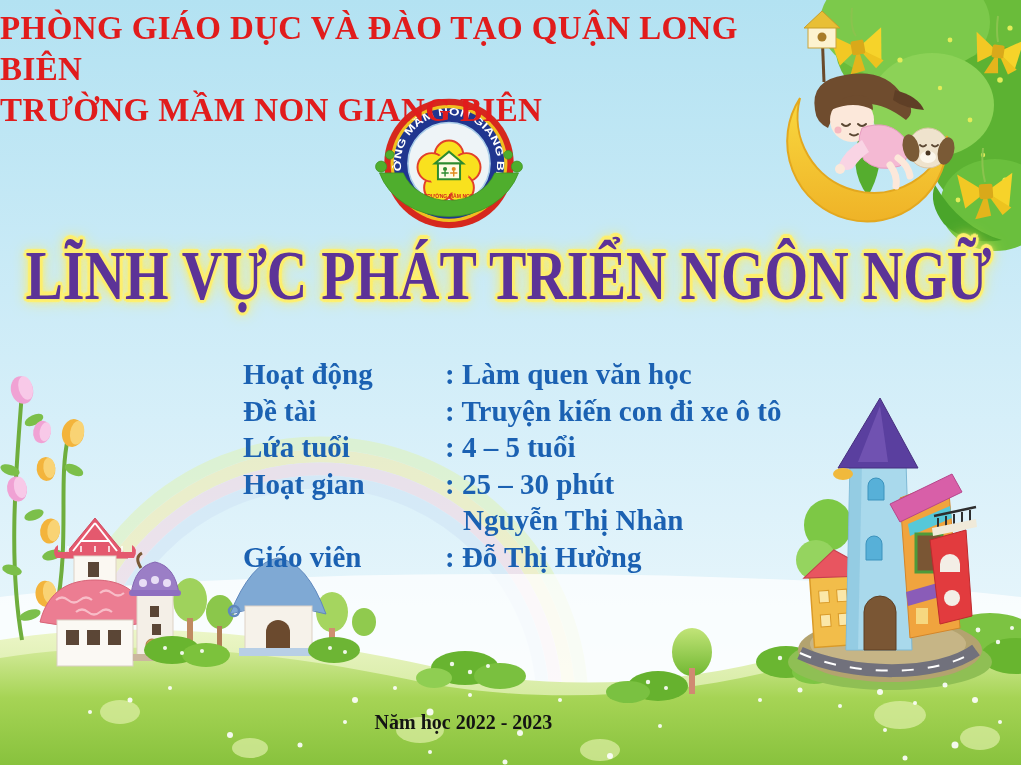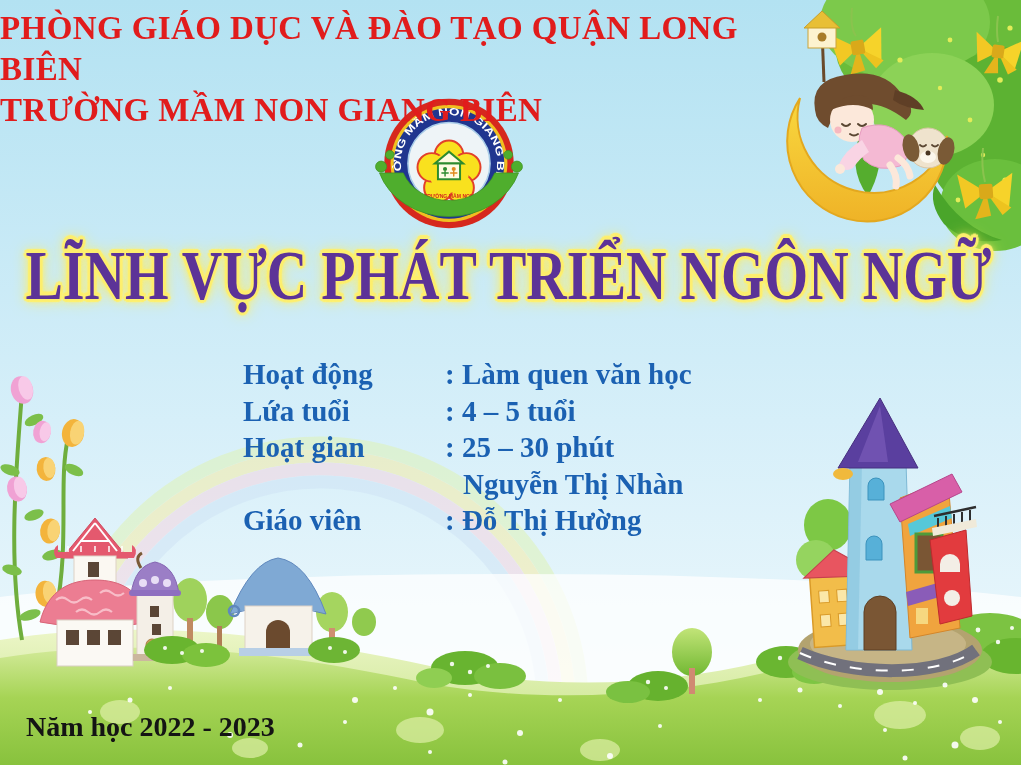--- a/index.html
+++ b/index.html
@@ -27,22 +27,22 @@
   }
   .info{
     position:absolute;left:243px;top:356px;z-index:3;
     color:#1b61b2;font-weight:bold;font-size:29px;line-height:36.5px;
   }
   .info .row{display:flex;}
   .info .label{width:202px;flex:none;}
   .info .value{white-space:nowrap;}
   .info .row.teacher2 .value{padding-left:18px;}
   .footer{
-    position:absolute;left:0;top:711px;width:901px;z-index:3;text-align:left;text-indent:26px;
-    color:#141414;font-weight:bold;font-size:28px;
+    position:absolute;left:0;top:711px;width:901px;z-index:3;text-align:center;text-indent:26px;
+    color:#141414;font-weight:bold;font-size:20px;
   }
 </style>
 </head>
 <body>
 
 <div class="stage">
 
   <svg id="bg" width="1021" height="765" viewBox="0 0 1021 765">
     <defs>
       <linearGradient id="skyG" x1="0" y1="0" x2="0" y2="1">
@@ -444,20 +444,24 @@
   <div class="title">
     <span class="stretch">LĨNH VỰC PHÁT TRIỂN NGÔN NGỮ</span>
   </div>
 
   <div class="info">
     <div class="row">
       <span class="label">Hoạt động</span>
       <span class="value">: Làm quen văn học</span>
     </div>
     <div class="row">
+      <span class="label">Đề tài</span>
+      <span class="value">: Truyện kiến con đi xe ô tô</span>
+    </div>
+    <div class="row">
       <span class="label">Lứa tuổi</span>
       <span class="value">: 4 – 5 tuổi</span>
     </div>
     <div class="row">
       <span class="label">Hoạt gian</span>
       <span class="value">: 25 – 30 phút</span>
     </div>
     <div class="row teacher2">
       <span class="label"></span>
       <span class="value">Nguyễn Thị Nhàn</span>

